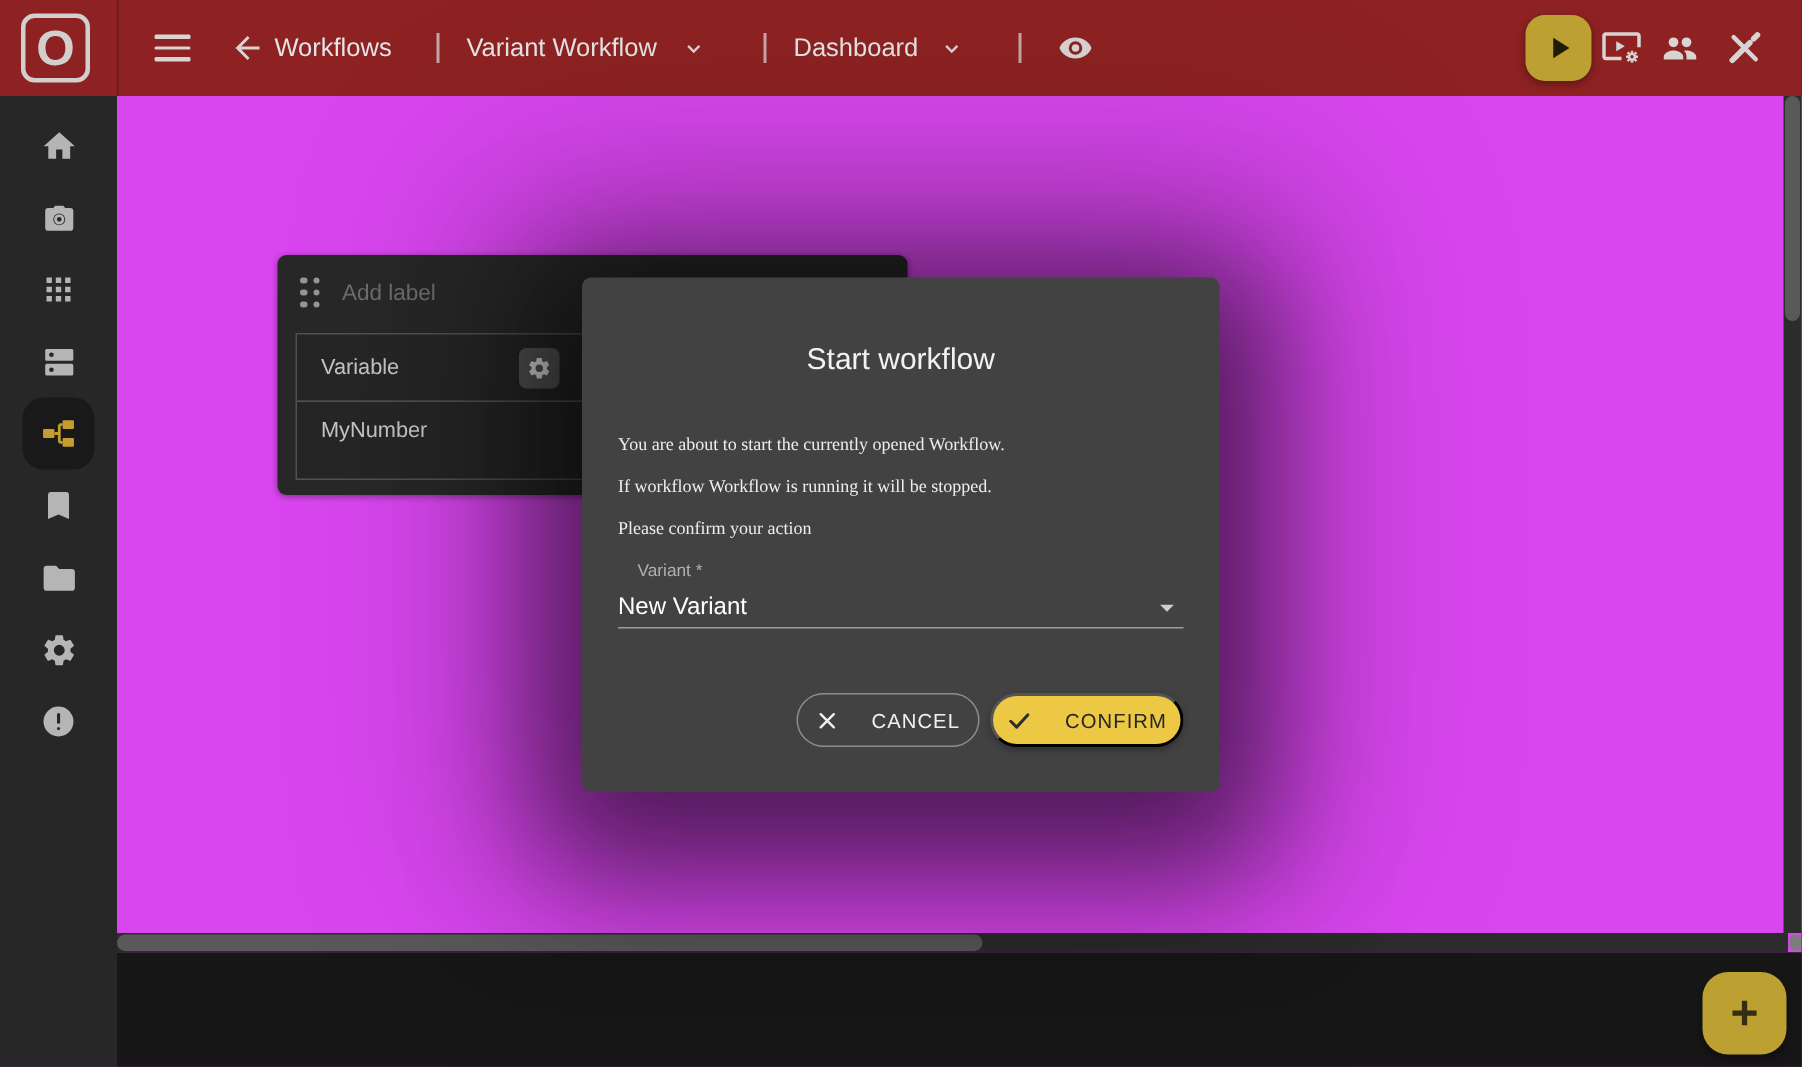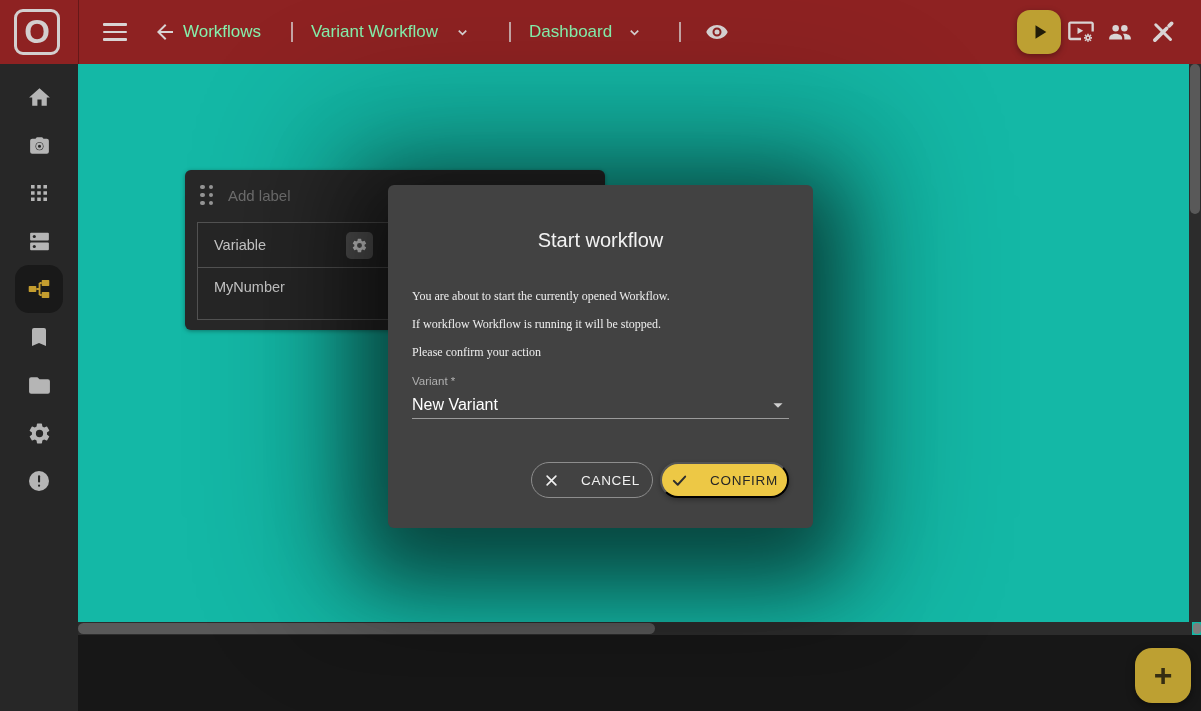--- a/index.html
+++ b/index.html
@@ -10,35 +10,35 @@
   
   .topbar { position:absolute; left:0; top:0; width:1201px; height:64px; background:#8e2222; z-index:20; }
   .topbar-sep { position:absolute; left:78px; top:0; width:1px; height:64px; background:rgba(0,0,0,.28); }
   .logo { position:absolute; left:14px; top:9px; width:46px; height:46px; border:3px solid #d3cfcf;
     border-radius:9px; display:flex; align-items:center; justify-content:center;
     color:#d3cfcf; font-size:33px; font-weight:bold; }
   .tb-ico { color:#d9d4d4; display:flex; align-items:center; justify-content:center; }
   .hamburger { position:absolute; left:103px; top:23px; width:24px; height:18px;
     display:flex; flex-direction:column; justify-content:space-between; cursor:pointer; }
   .hamburger span { display:block; height:2.6px; background:#d9d4d4; border-radius:1px; }
-  .crumb { position:absolute; top:0; height:52px; line-height:64px; color:#86efac; font-size:17px;
+  .crumb { position:absolute; top:0; height:52px; line-height:64px; color:#e5e5e5; font-size:17px;
     white-space:nowrap; cursor:pointer; }
   .pipe { position:absolute; top:22px; width:2px; height:20px; background:rgba(215,210,210,.75); }
   .play-btn { position:absolute; left:1017px; top:10px; width:44px; height:44px; border-radius:13px;
     background:#bda032; display:flex; align-items:center; justify-content:center; cursor:pointer;
     box-shadow:0 2px 6px rgba(0,0,0,.35); }
 
   
   .sidebar { position:absolute; left:0; top:64px; width:78px; height:647px; background:#272727; z-index:15; }
   .side-item { position:absolute; left:15px; width:48px; height:48px; border-radius:14px;
     display:flex; align-items:center; justify-content:center; color:#b5b5b5; cursor:pointer; }
   .side-item.active { background:#191919; color:#c49d2f; }
 
   
-  .canvas { position:absolute; left:78px; top:64px; width:1123px; height:571px; background:#14b8a6; overflow:hidden; }
+  .canvas { position:absolute; left:78px; top:64px; width:1123px; height:571px; background:#d946ef; overflow:hidden; }
   .node-card { position:absolute; left:107px; top:106px; width:420px; height:160px;
     background:#282828; border-radius:6px; box-shadow:0 1px 4px rgba(0,0,0,.35); }
   .card-header { position:absolute; left:0; top:0; width:100%; height:50px; display:flex; align-items:center; }
   .drag-dots { margin-left:15px; display:grid; grid-template-columns:4.5px 4.5px; grid-template-rows:4.5px 4.5px 4.5px;
     column-gap:4px; row-gap:3.5px; cursor:grab; }
   .drag-dots i { background:#969696; border-radius:50%; }
   .card-label { margin-left:15px; color:#6e6e6e; font-size:15px; }
   .field { position:absolute; left:12px; width:396px; border:1px solid #525252; background:#262626;
     display:flex; align-items:center; }
   .field-label { margin-left:16px; color:#c6c6c6; font-size:14.5px; }
@@ -57,21 +57,21 @@
   .fab { position:absolute; left:1135px; top:648px; width:56px; height:55px; border-radius:17px;
     background:#bda032; display:flex; align-items:center; justify-content:center;
     color:#352d12; font-size:32px; font-weight:bold; cursor:pointer; box-shadow:0 3px 8px rgba(0,0,0,.45); z-index:18; }
 
   
   .dialog { position:absolute; left:388px; top:185px; width:425px; height:343px; background:#424242;
     border-radius:6px; z-index:30;
     box-shadow:0 24px 80px 30px rgba(0,0,0,.5), 0 0 140px 60px rgba(0,0,0,.28); }
   .dialog-title { padding-top:44px; text-align:center; color:#f2f2f2; font-size:20px; font-weight:500; }
   .dialog-body { margin:30px 24px 0 24px; color:#eeeeee; font-size:12px; font-weight:500; line-height:28px;font-family:Liberation Serif, serif; }
-  .variant-label { margin:9px 24px 0 24px; color:#b0b0b0; font-size:11.5px; }
+  .variant-label { margin:9px 24px 0 37px; color:#b0b0b0; font-size:11.5px; }
   .variant-select { margin:4px 24px 0 24px; height:28px; border-bottom:1px solid #9b9b9b;
     display:flex; align-items:center; justify-content:space-between; cursor:pointer; }
   .variant-value { color:#ffffff; font-size:16px; font-weight:500; }
   .dialog-actions { position:absolute; top:277px; right:24px; display:flex; gap:7px; }
   .btn { height:36px; border-radius:18px; display:flex; align-items:center; justify-content:center;
     gap:22px; font-size:13.5px; font-weight:500; letter-spacing:.7px; cursor:pointer; }
   .btn-cancel { width:122px; border:1px solid #8d8d8d; color:#f0f0f0; background:transparent; }
   .btn-confirm { width:129px; background:#edc845; color:#262626; box-shadow:0 2px 5px rgba(0,0,0,.3); }
 
   svg { display:block; }

